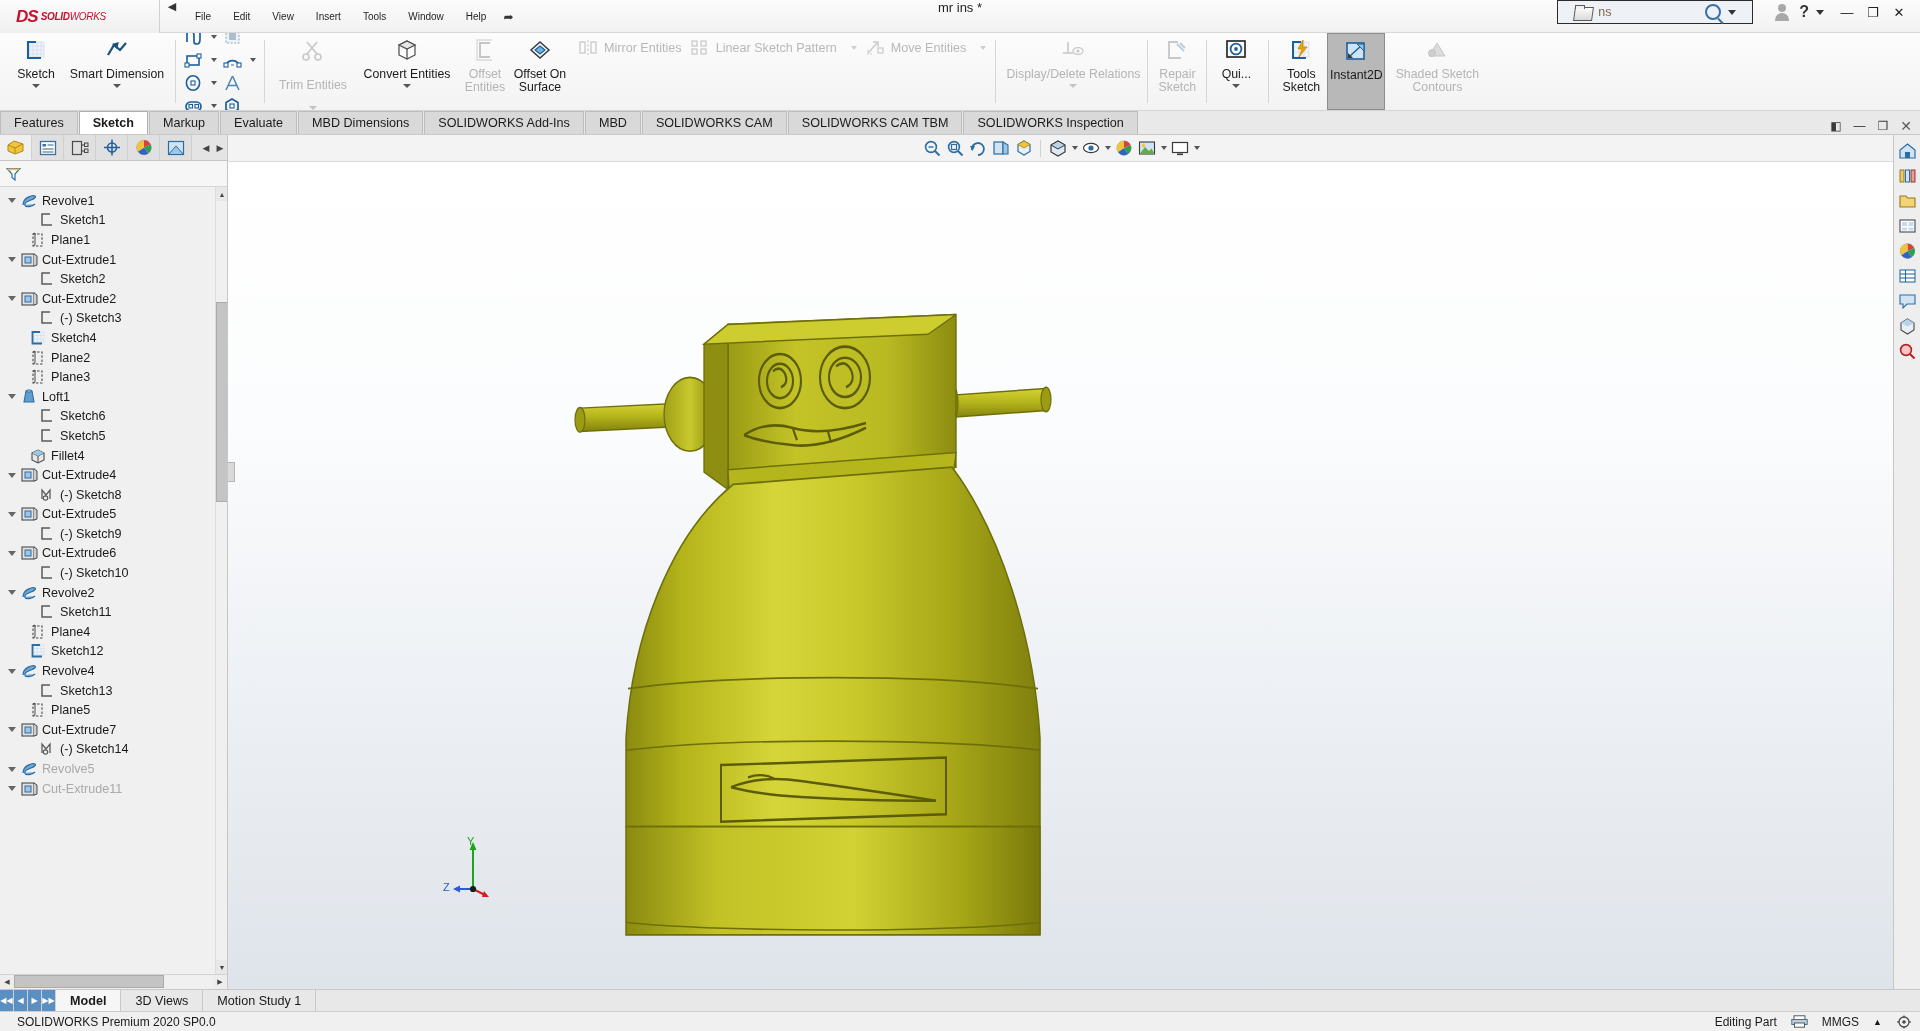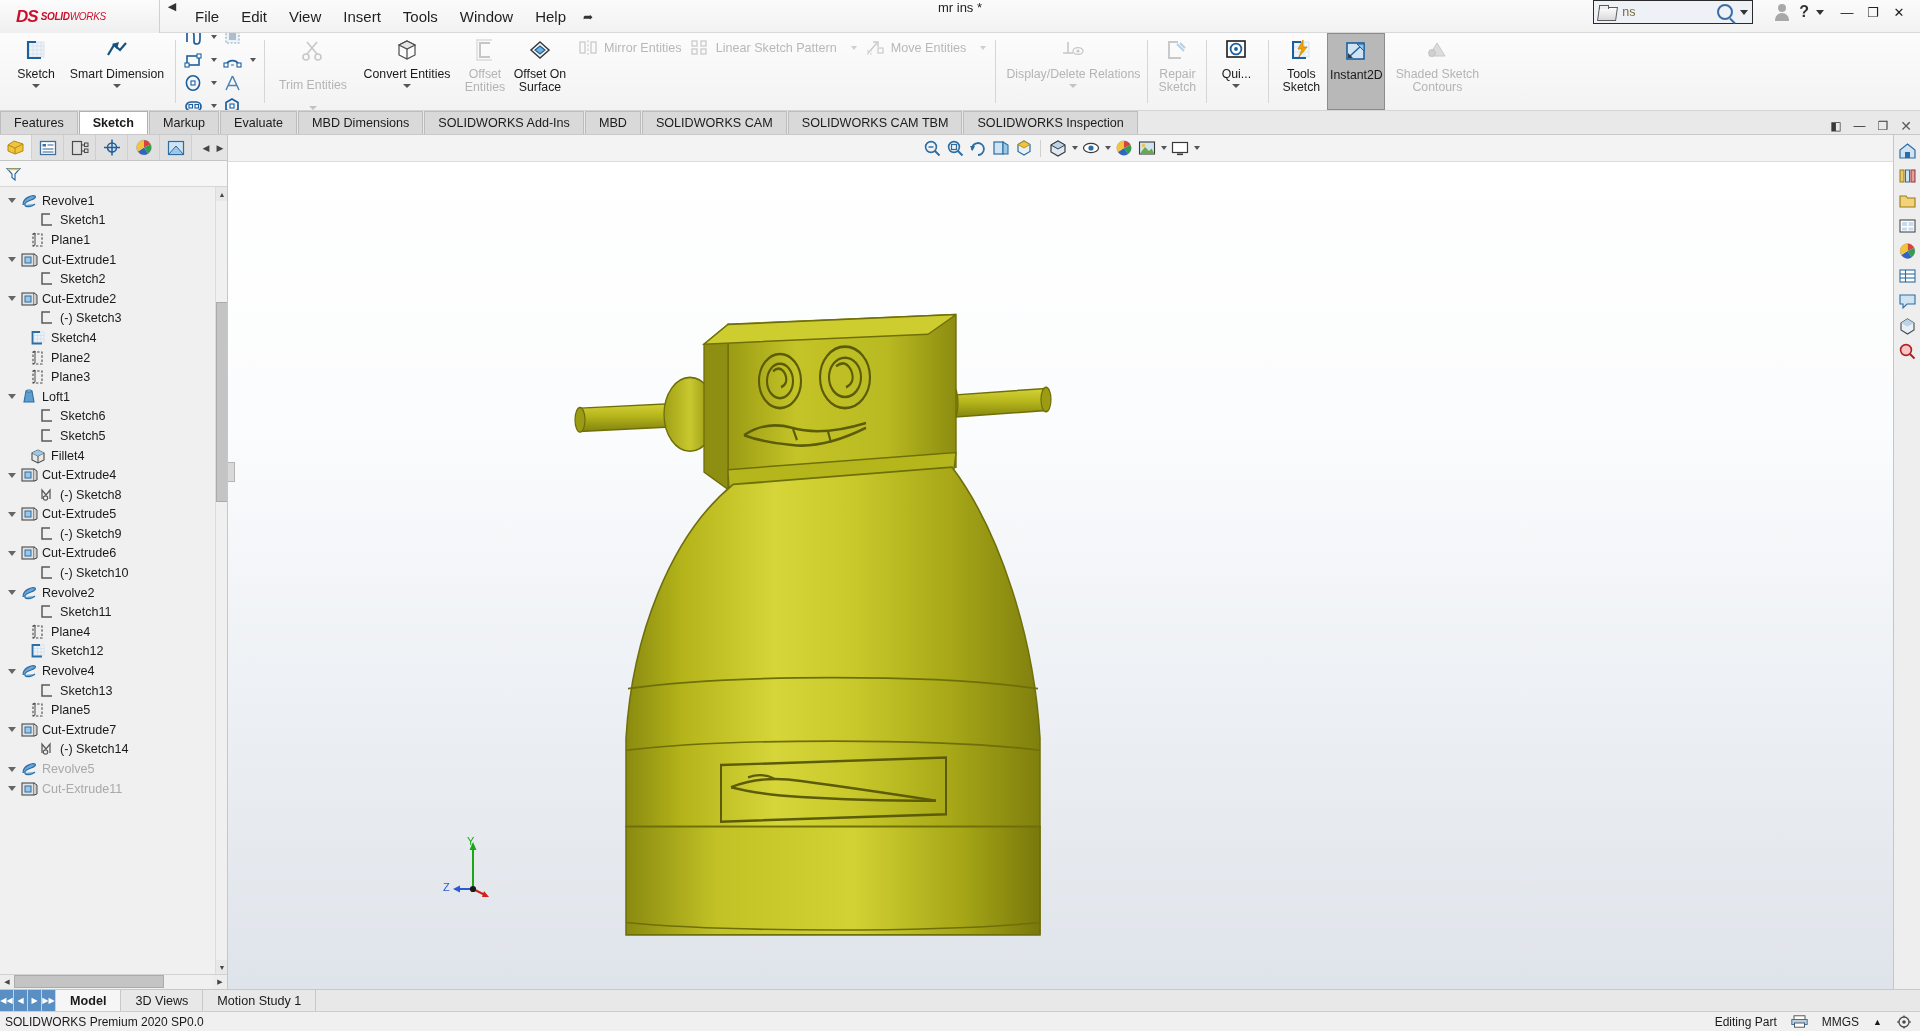--- a/index.html
+++ b/index.html
@@ -24,31 +24,31 @@
     width: 160px; height: 33px; display: flex; align-items: center;
     padding-left: 16px; border-right: 1px solid #d0d0d0;
     background: linear-gradient(#fcfcfc, #efefef);
   }
   .ds-mark { color: #c8102e; font-weight: bold; font-size: 17px; font-style: italic; letter-spacing: -1px; margin-right: 3px;}
   .sw-name { font-size: 10px; font-weight: bold; font-style: italic; color: #c8102e; letter-spacing: -0.3px;}
   .sw-name .lt { font-weight: normal; }
   .menu-collapse { width: 24px; text-align: center; font-size: 11px; color: #333; cursor: pointer; }
   .menubar { display: flex; align-items: center; height: 33px; }
   .menubar .mi {
-    padding: 4px 11px; font-size: 15px; color: #1f1f1f; cursor: pointer; line-height: 18px;
+    padding: 4px 11px; font-size: 10px; color: #1f1f1f; cursor: pointer; line-height: 18px;
   }
   .pin-icon { margin-left: 6px; font-size: 12px; color: #333; cursor:pointer; }
   .doc-title {
     position: absolute; left: 0; right: 0; text-align: center;
     font-size: 13px; color: #222; pointer-events: none;
   }
   .title-right { margin-left: auto; display: flex; align-items: center; padding-right: 8px; z-index: 3; }
   .searchbox {
-    width: 160px; height: 24px; border: 1px solid #2b2b2b; background: #eef1f6;
-    display: flex; align-items: center; padding: 0 4px; margin-right: 12px; margin-left: 38px;
+    width: 196px; height: 24px; border: 1px solid #2b2b2b; background: #eef1f6;
+    display: flex; align-items: center; padding: 0 16px; margin-right: 12px; margin-left: 38px;
   }
   .folder-ico {
     width: 18px; height: 15px; margin-right: 6px; position: relative; flex:0 0 18px;
   }
   .folder-ico:before {
     content:""; position:absolute; left:0; top:2px; width:17px; height:12px;
     background: linear-gradient(#fdfdfd,#d9d9d9); border:1px solid #5c5c5c;
     transform: skewX(-8deg);
   }
   .folder-ico:after {
@@ -177,21 +177,21 @@
   
   .doctabs { height:22px; background:#e8e8e8; border-top:1px solid #c8c8c8; display:flex; align-items:stretch; flex:0 0 22px;}
   .navarrows { display:flex; align-items:stretch; }
   .navarrows div { width:14px; display:flex;align-items:center;justify-content:center; background:#5a8fc4; color:#fff; font-size:8px; border-right:1px solid #cfcfcf; cursor:pointer;}
   .dtab { display:flex;align-items:center; padding:0 14px; font-size:12.6px; color:#1a1a1a; border-right:1px solid #c8c8c8; cursor:pointer;}
   .dtab.sel { background:#f6f6f6; font-weight:bold;}
   .statusbar {
     height:20px; background:#f0f0f0; border-top:1px solid #cdcdcd;
     display:flex; align-items:center; font-size:12px; color:#1a1a1a; flex:0 0 20px;
   }
-  .sb-left { padding-left:5px;text-align:right; }
+  .sb-left { padding-left:17px;text-align:right; }
   .sb-right { margin-left:auto; display:flex; align-items:center; gap:14px; padding-right:8px;}
   .sb-printer { width:17px;height:13px; position:relative;}
   svg { display:block; }
 </style>
 </head>
 <body>
 
 <div class="app">
 
   <div class="titlebar">

